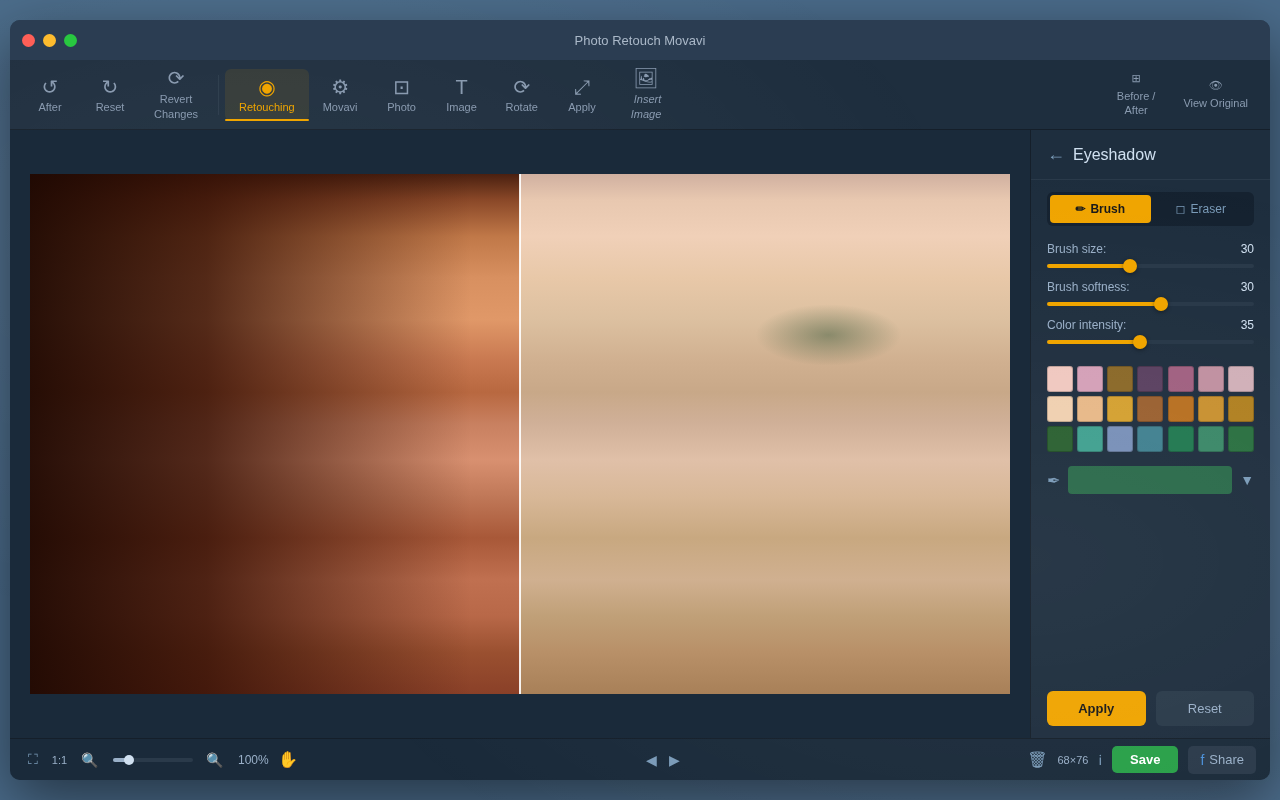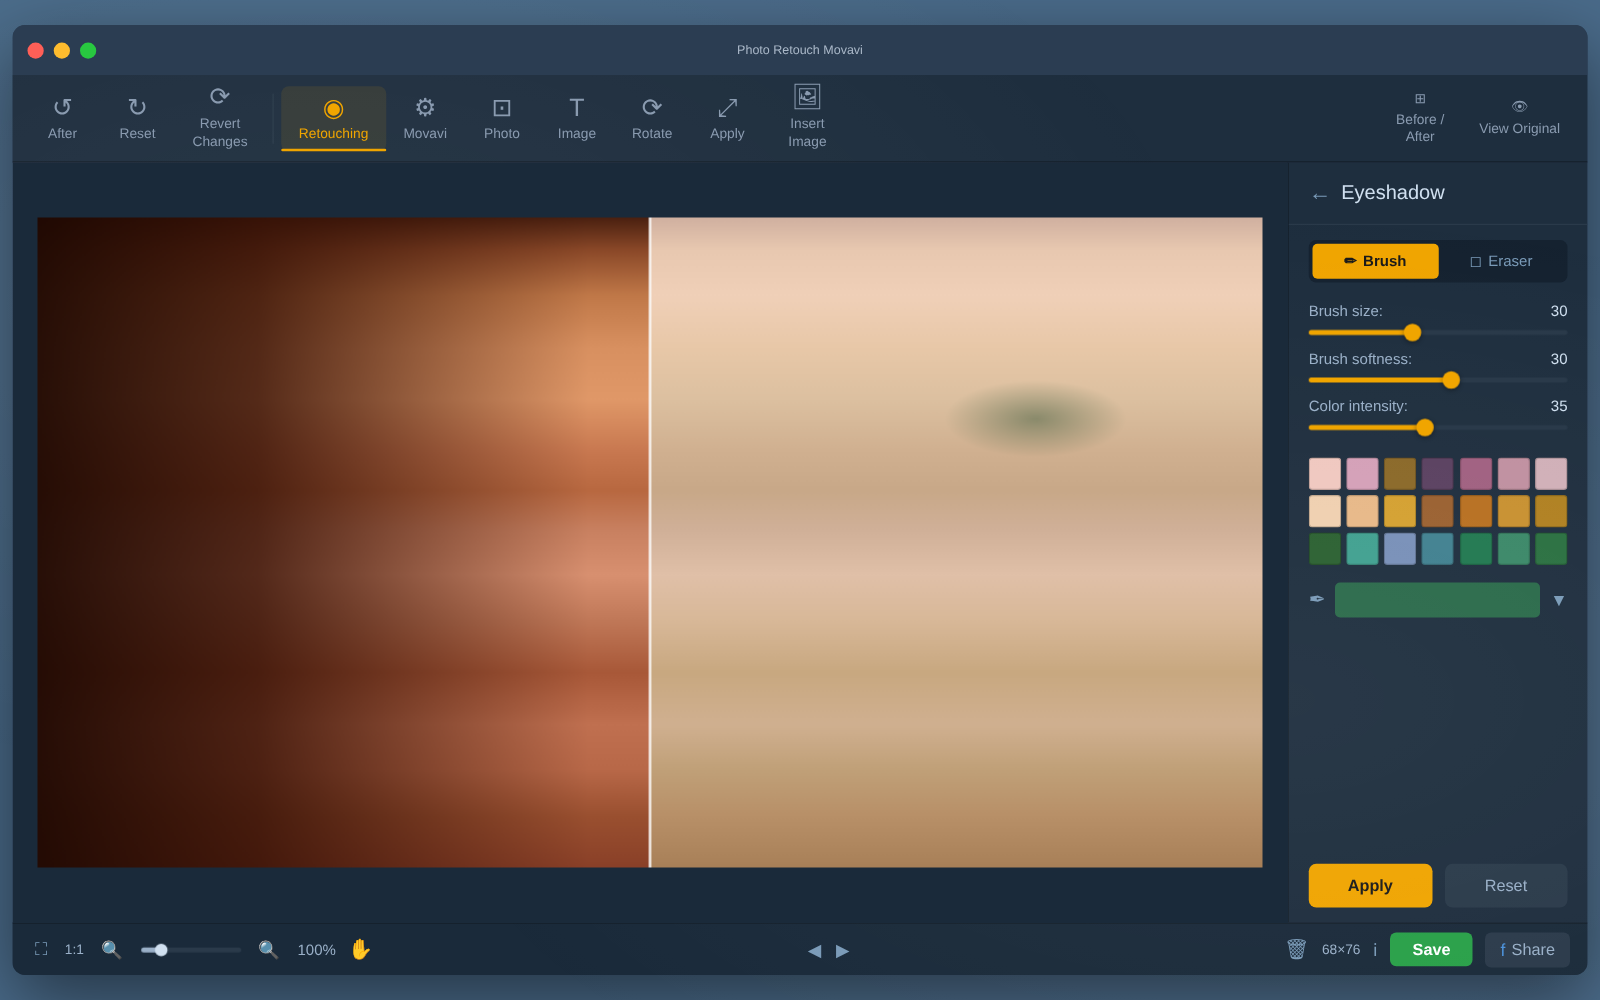--- a/index.html
+++ b/index.html
@@ -51,21 +51,21 @@
       align-items: center;
     }
     .btn-close { width: 13px; height: 13px; border-radius: 50%; background: #ff5f57; border: none; cursor: pointer; }
     .btn-minimize { width: 13px; height: 13px; border-radius: 50%; background: #febc2e; border: none; cursor: pointer; }
     .btn-maximize { width: 13px; height: 13px; border-radius: 50%; background: #28c840; border: none; cursor: pointer; }
     .title-text {
       position: absolute;
       left: 50%;
       transform: translateX(-50%);
       color: #aab8c8;
-      font-size: 10px;
+      font-size: 13px;
     }
 
     
     .toolbar {
       background: #1e2e3e;
       height: 70px;
       display: flex;
       align-items: center;
       padding: 0 10px;
       flex-shrink: 0;
@@ -480,21 +480,21 @@
       <div class="toolbar-btn">
         <span class="icon">⟳</span>
         <span>Rotate</span>
       </div>
       <div class="toolbar-btn">
         <span class="icon">⤢</span>
         <span>Apply</span>
       </div>
       <div class="toolbar-btn" style="min-width:68px;">
         <span class="icon">🖼</span>
-        <span style="text-align:center;line-height:1.3;">Insert<br>Image</span>
+        <span style="text-align:right;line-height:1.3;font-style:italic;">Insert<br>Image</span>
       </div>
     </div>
     <div class="toolbar-right">
       <div class="toolbar-right-btn">
         <span class="icon">⊞</span>
         <span style="text-align:center;line-height:1.3;">Before /<br>After</span>
       </div>
       <div class="toolbar-right-btn">
         <span class="icon">👁</span>
         <span style="text-align:center;line-height:1.3;">View

